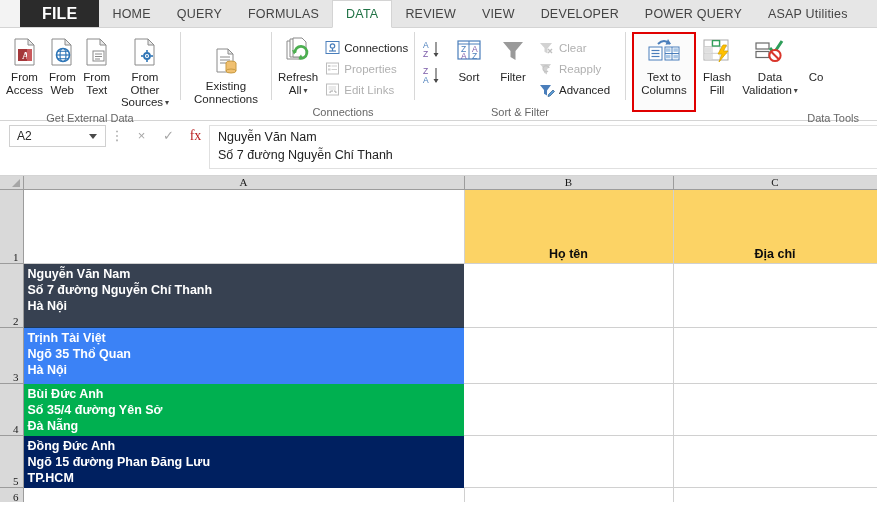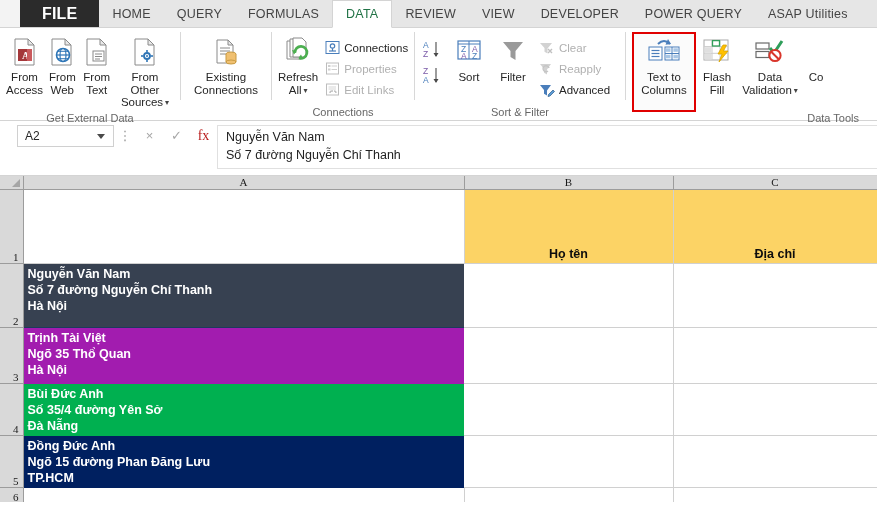--- a/index.html
+++ b/index.html
@@ -130,21 +130,20 @@
   .dd{ font-size:8px; color:#444; margin-left:2px; position:relative; top:-1px;}
 
   
   .fbar{
     height:55px;
     background:#ffffff;
     display:flex;
     align-items:flex-start;
     padding-top:4px;
     border-bottom:1px solid #d4d4d4;
-    padding-left:8px;
   }
   .namebox{
     margin-left:9px;
     width:97px; height:22px;
     border:1px solid #d0d0d0;
     background:#fff;
     display:flex; align-items:center;
     font-size:12px; padding-left:7px;
     position:relative;
   }
@@ -320,21 +319,21 @@
           <span>Sources</span><span class="dd">▾</span>
         </div>
       </div>
     </div>
     <div class="grp-label">Get External Data</div>
   </div>
 
   <div class="grp-sep"></div>
 
   <div class="grp" style="width:90px;">
-    <div class="grp-items" style="justify-content:center;">
+    <div class="grp-items" style="justify-content:center;align-items:flex-end;">
       <div class="bigbtn wide" style="width:82px;">
         <div class="ico">
           <svg width="30" height="30" viewBox="0 0 30 30">
             <path d="M6 3 h11 l5 5 v18 h-16 z" fill="#fff" stroke="#8a8a8a" stroke-width="1"></path>
             <path d="M17 3 v5 h5 z" fill="#e8e8e8" stroke="#8a8a8a" stroke-width="1"></path>
             <line x1="9" y1="11" x2="19" y2="11" stroke="#8a8a8a" stroke-width="1"></line>
             <line x1="9" y1="14" x2="19" y2="14" stroke="#8a8a8a" stroke-width="1"></line>
             <line x1="9" y1="17" x2="15" y2="17" stroke="#8a8a8a" stroke-width="1"></line>
             <ellipse cx="20" cy="17" rx="5" ry="2" fill="#f0c070" stroke="#c89a42" stroke-width="1"></ellipse>
             <rect x="15" y="17" width="10" height="8" fill="#f0c070" stroke="none"></rect>
@@ -607,21 +606,21 @@
       <td class="rowhead">2</td>
       <td class="cell multi selected" style="background:#374151;">Nguyễn Văn Nam
 Số 7 đường Nguyễn Chí Thanh
 Hà Nội</td>
       <td class="cell"></td>
       <td class="cell"></td>
     </tr>
 
     <tr style="height:56px;">
       <td class="rowhead">3</td>
-      <td class="cell multi" style="background:#a21caf;">Trịnh Tài Việt
+      <td class="cell multi" style="background:#3b82f6;">Trịnh Tài Việt
 Ngõ 35 Thổ Quan
 Hà Nội</td>
       <td class="cell"></td>
       <td class="cell"></td>
     </tr>
 
     <tr style="height:52px;">
       <td class="rowhead">4</td>
       <td class="cell multi" style="background:#00B050;">Bùi Đức Anh
 Số 35/4 đường Yên Sở

